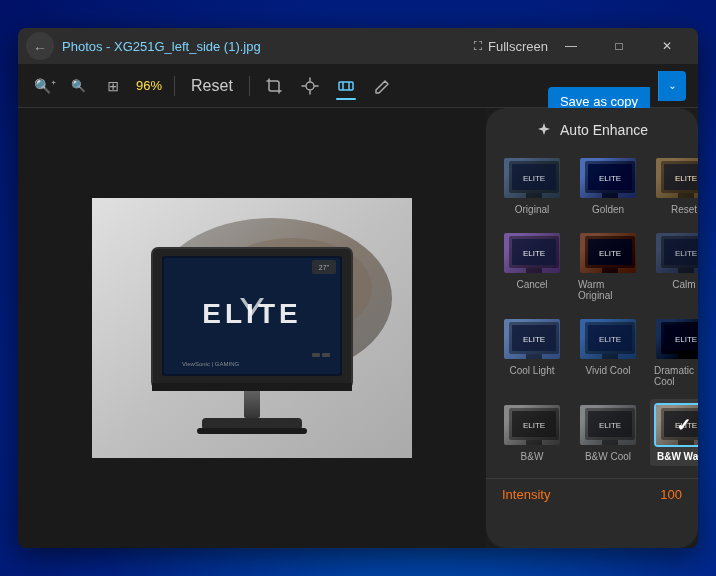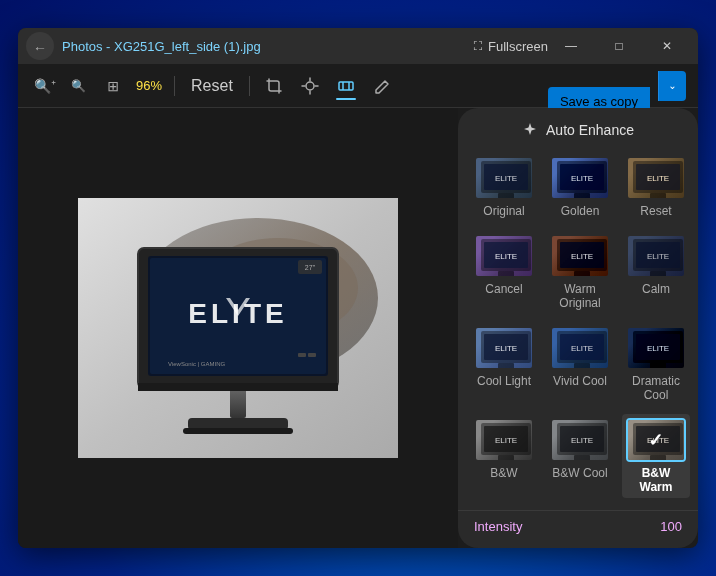--- a/index.html
+++ b/index.html
@@ -151,21 +151,21 @@
       border-radius: 1px;
     }
     .toolbar-right {
       display: flex;
       align-items: center;
       gap: 8px;
     }
     .save-copy-btn {
       height: 30px;
       background: #0078d4;
-      color: #000000;
+      color: #ffffff;
       border: none;
       border-radius: 4px 0 0 4px;
       padding: 0 12px;
       font-size: 13px;
       cursor: pointer;
       display: flex;
       align-items: center;
       margin-top: 32px;
     }
     .save-copy-dropdown {
@@ -204,21 +204,21 @@
       flex: 1;
       background: #1a1a1a;
       display: flex;
       align-items: center;
       justify-content: center;
       overflow: hidden;
     }
 
     
     .right-panel {
-      width: 240px;
+      width: 212px;
       background: #2a2a2a;
       display: flex;
       flex-direction: column;
       overflow-y: auto;
       flex-shrink: 0;
       border-radius: 20px;
     }
     .auto-enhance-header {
       display: flex;
       align-items: center;
@@ -256,23 +256,22 @@
       border: 2px solid transparent;
     }
     .filter-item.selected .filter-thumb {
       border-color: #60cdff;
     }
     .filter-thumb-inner {
       width: 100%;
       height: 100%;
     }
     .filter-label {
-      font-size: 12px;
+      font-size: 10px;
       color: #aaa;
-      text-align: center;
     }
     .filter-item.selected .filter-label {
       color: #fff;
       font-weight: 700;
     }
     .filter-selected-check {
       position: absolute;
       top: 50%;
       left: 50%;
       transform: translate(-50%, -50%);
@@ -280,21 +279,21 @@
       font-size: 18px;
       font-weight: bold;
     }
 
     
     .intensity-row {
       display: flex;
       align-items: center;
       justify-content: space-between;
       padding: 8px 16px 12px;
-      color: #f0abfc;
+      color: #f97316;
       font-size: 13px;
       border-top: 1px solid #3a3a3a;
     }
 
     
     .thumb-original { background: linear-gradient(135deg, #4a6080 20%, #334455 60%, #223344 100%); }
     .thumb-punch { background: linear-gradient(135deg, #5a70a0 20%, #3a4466 60%, #2a3355 100%); filter: contrast(1.2) saturate(1.3); }
     .thumb-golden { background: linear-gradient(135deg, #7a6040 20%, #5a4422 60%, #4a3311 100%); filter: sepia(0.5) saturate(1.2); }
     .thumb-radiate { background: linear-gradient(135deg, #6a5090 20%, #4a3466 60%, #3a2355 100%); filter: brightness(1.1); }
     .thumb-warm-contrast { background: linear-gradient(135deg, #7a5040 20%, #5a3422 60%, #4a2311 100%); filter: contrast(1.2); }

